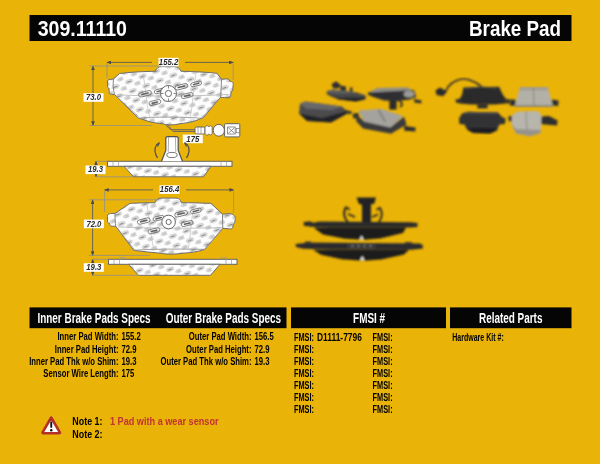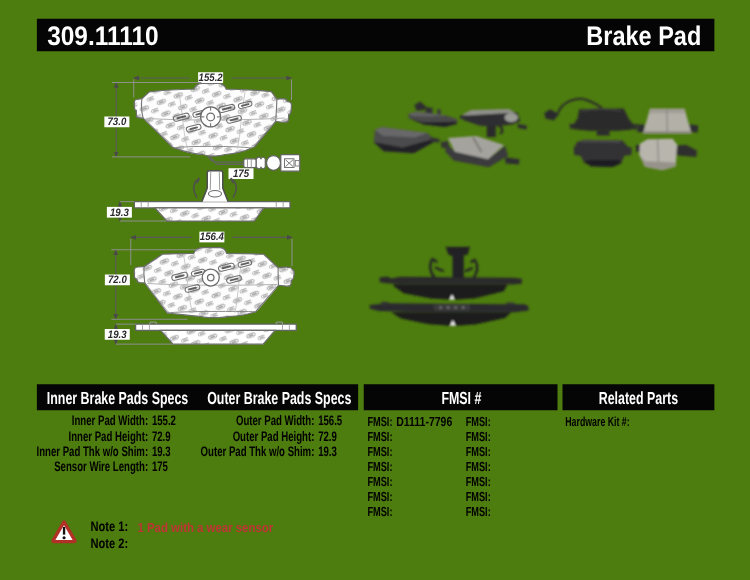--- a/index.html
+++ b/index.html
@@ -1,15 +1,15 @@
 <!DOCTYPE html>
 <html><head><meta charset="utf-8">
 <style>
 html,body{margin:0;padding:0;background:#fff;}
-#page{position:relative;width:600px;height:464px;overflow:hidden;background:#4d7c0f;}
+#page{position:relative;width:600px;height:464px;overflow:hidden;background:#eab308;}
 text{font-family:"Liberation Sans",sans-serif;}
 </style></head><body>
 <div id="page">
 <svg width="600" height="464" viewBox="0 0 600 464">
 <defs>
 <pattern id="tx" width="14.5" height="10" patternUnits="userSpaceOnUse" patternTransform="rotate(-21)">
   <rect x="0.8" y="1" width="7" height="2.8" rx="1.4" fill="none" stroke="#8f8f8f" stroke-width="0.75"></rect>
   <rect x="2" y="1.9" width="4.4" height="1" rx="0.5" fill="#747474"></rect>
   <rect x="8.6" y="5.8" width="6.2" height="2.5" rx="1.2" fill="none" stroke="#9c9c9c" stroke-width="0.65"></rect>
   <rect x="9.8" y="6.6" width="3.8" height="0.9" rx="0.45" fill="#8a8a8a"></rect>

